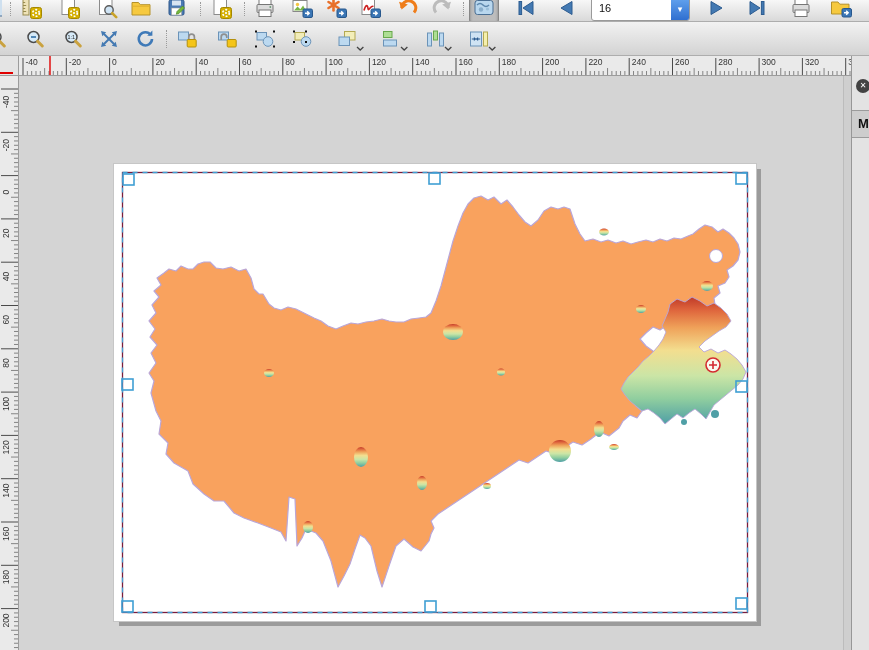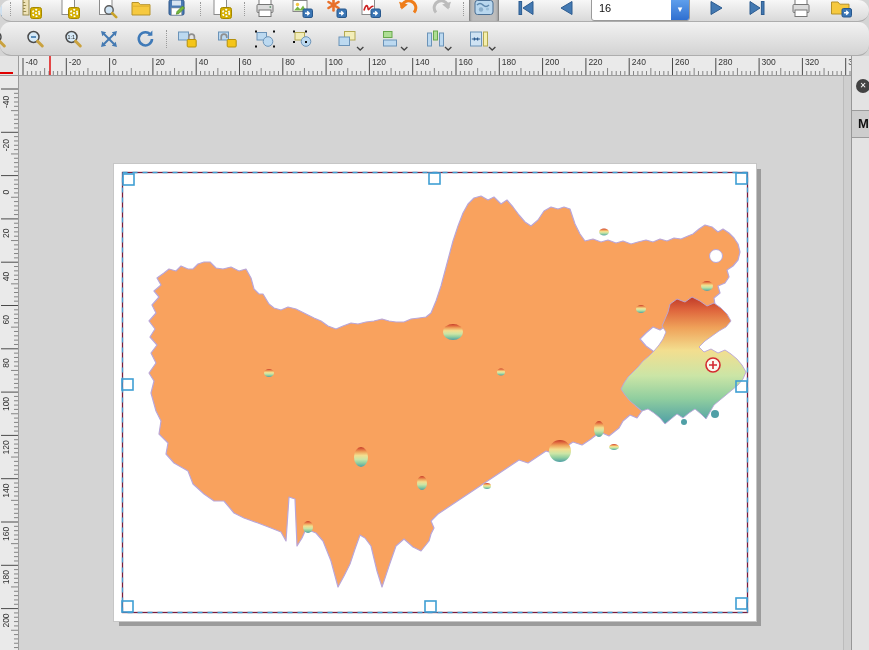--- a/index.html
+++ b/index.html
@@ -1,20 +1,20 @@
 <!DOCTYPE html>
 <html><head>
 <meta charset="utf-8">
 <style>
   html,body{margin:0;padding:0;background:#d4d4d4;}
   #app{position:relative;width:869px;height:650px;overflow:hidden;
        font-family:"Liberation Sans","DejaVu Sans",sans-serif;background:#d4d4d4;}
   
   .tbar{position:absolute;left:0;right:0;display:flex;align-items:flex-start;
-        background:linear-gradient(#f7f7f7,#d9d9d9);border-bottom:1px solid #adadad;overflow:hidden;border-radius:11px;}
+        background:linear-gradient(#f7f7f7,#d9d9d9);border-bottom:1px solid #adadad;overflow:hidden;}
   #tb1{top:0;height:21px;}
   #tb2{top:22px;height:33px;align-items:center;background:linear-gradient(#f2f2f2,#d3d3d3);}
   .tbtn{position:relative;flex:0 0 auto;display:flex;align-items:center;justify-content:center;
         background:transparent;border:1px solid transparent;border-radius:3px;padding:1px;}
   #tb1 .tbtn{height:30px;width:30px;margin-top:-7px;}
   #tb2 .tbtn{height:28px;width:30px;}
   .tbtn.pressed{background:#bdbdbd;border:1px solid #878787;box-shadow:inset 0 1px 3px rgba(0,0,0,.35);}
   .sep{flex:0 0 auto;width:1px;height:18px;border-left:1px dotted #9b9b9b;margin:0 4px;}
   #tb1 .sep{height:14px;margin-top:2px;}
   .chev{position:absolute;right:0;bottom:0;}

